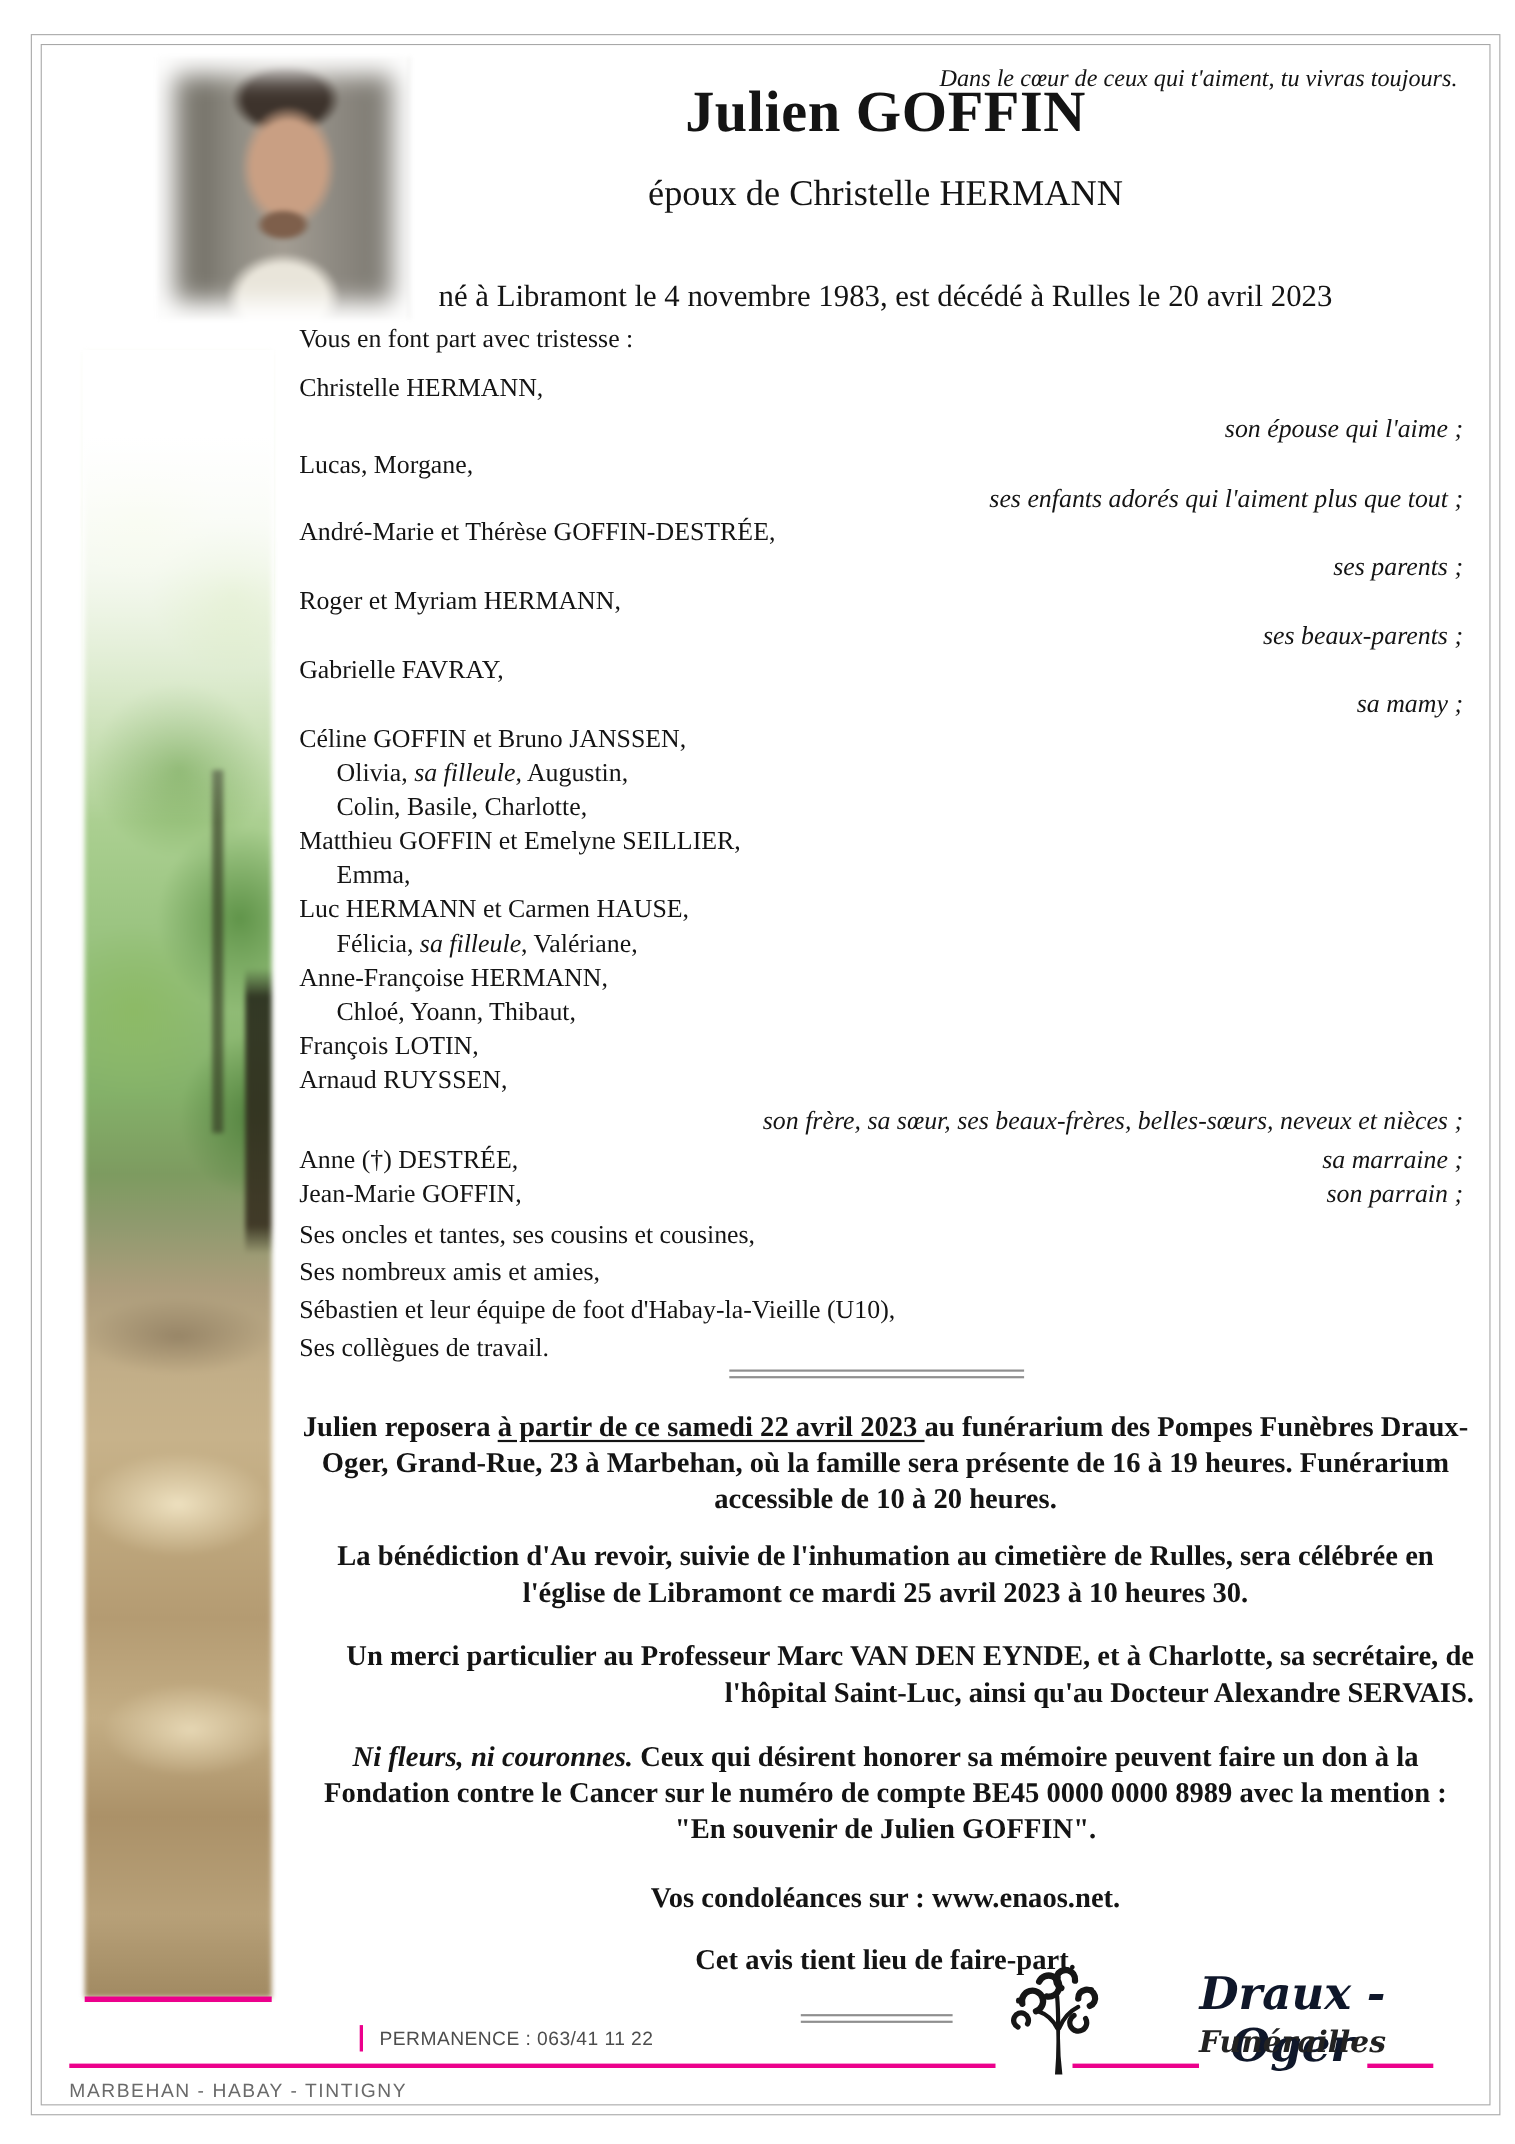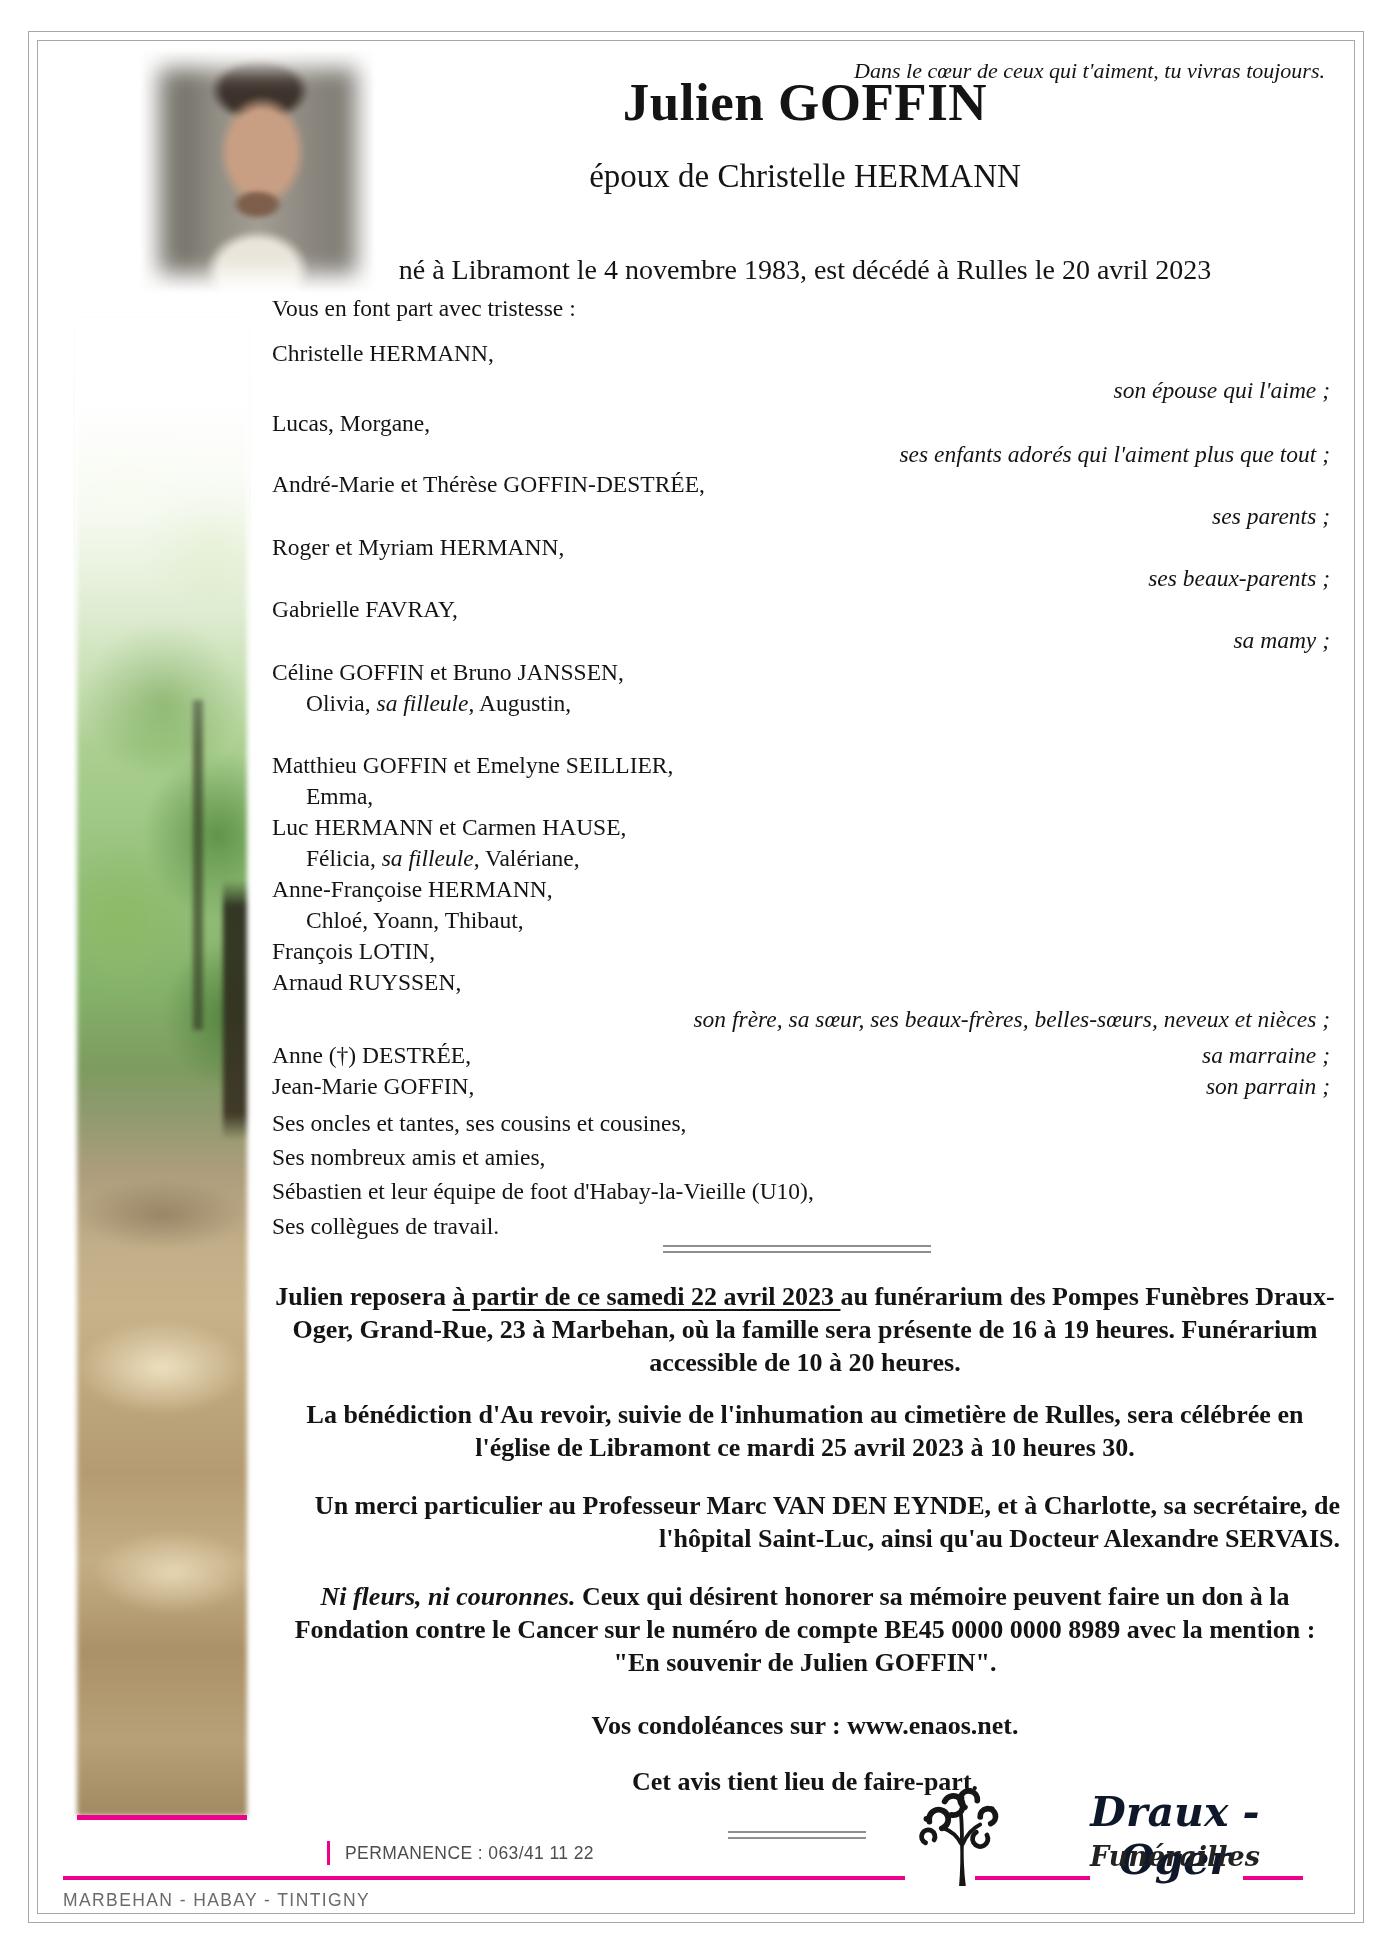--- a/index.html
+++ b/index.html
@@ -104,20 +104,21 @@
     <div class="fr l" style="top:410px">Lucas, Morgane,</div>
     <div class="fr r" style="top:441px">ses enfants adorés qui l'aiment plus que tout ;</div>
     <div class="fr l" style="top:471px">André-Marie et Thérèse GOFFIN-DESTRÉE,</div>
     <div class="fr r" style="top:503px">ses parents ;</div>
     <div class="fr l" style="top:534px">Roger et Myriam HERMANN,</div>
     <div class="fr r" style="top:565px">ses beaux-parents ;</div>
     <div class="fr l" style="top:596px">Gabrielle FAVRAY,</div>
     <div class="fr r" style="top:627px">sa mamy ;</div>
     <div class="fr l" style="top:659px">Céline GOFFIN et Bruno JANSSEN,</div>
     <div class="fr i" style="top:690px"><span>Olivia, </span><span class="fit">sa filleule</span><span>, Augustin,</span></div>
+    <div class="fr i" style="top:721px">Colin, Basile, Charlotte,</div>
     <div class="fr l" style="top:752px">Matthieu GOFFIN et Emelyne SEILLIER,</div>
     <div class="fr i" style="top:783px">Emma,</div>
     <div class="fr l" style="top:814px">Luc HERMANN et Carmen HAUSE,</div>
     <div class="fr i" style="top:845px"><span>Félicia, </span><span class="fit">sa filleule</span><span>, Valériane,</span></div>
     <div class="fr l" style="top:876px">Anne-Françoise HERMANN,</div>
     <div class="fr i" style="top:907px">Chloé, Yoann, Thibaut,</div>
     <div class="fr l" style="top:938px">François LOTIN,</div>
     <div class="fr l" style="top:969px">Arnaud RUYSSEN,</div>
     <div class="fr r" style="top:1006px">son frère, sa sœur, ses beaux-frères, belles-sœurs, neveux et nièces ;</div>
     <div class="fr split" style="top:1042px">

